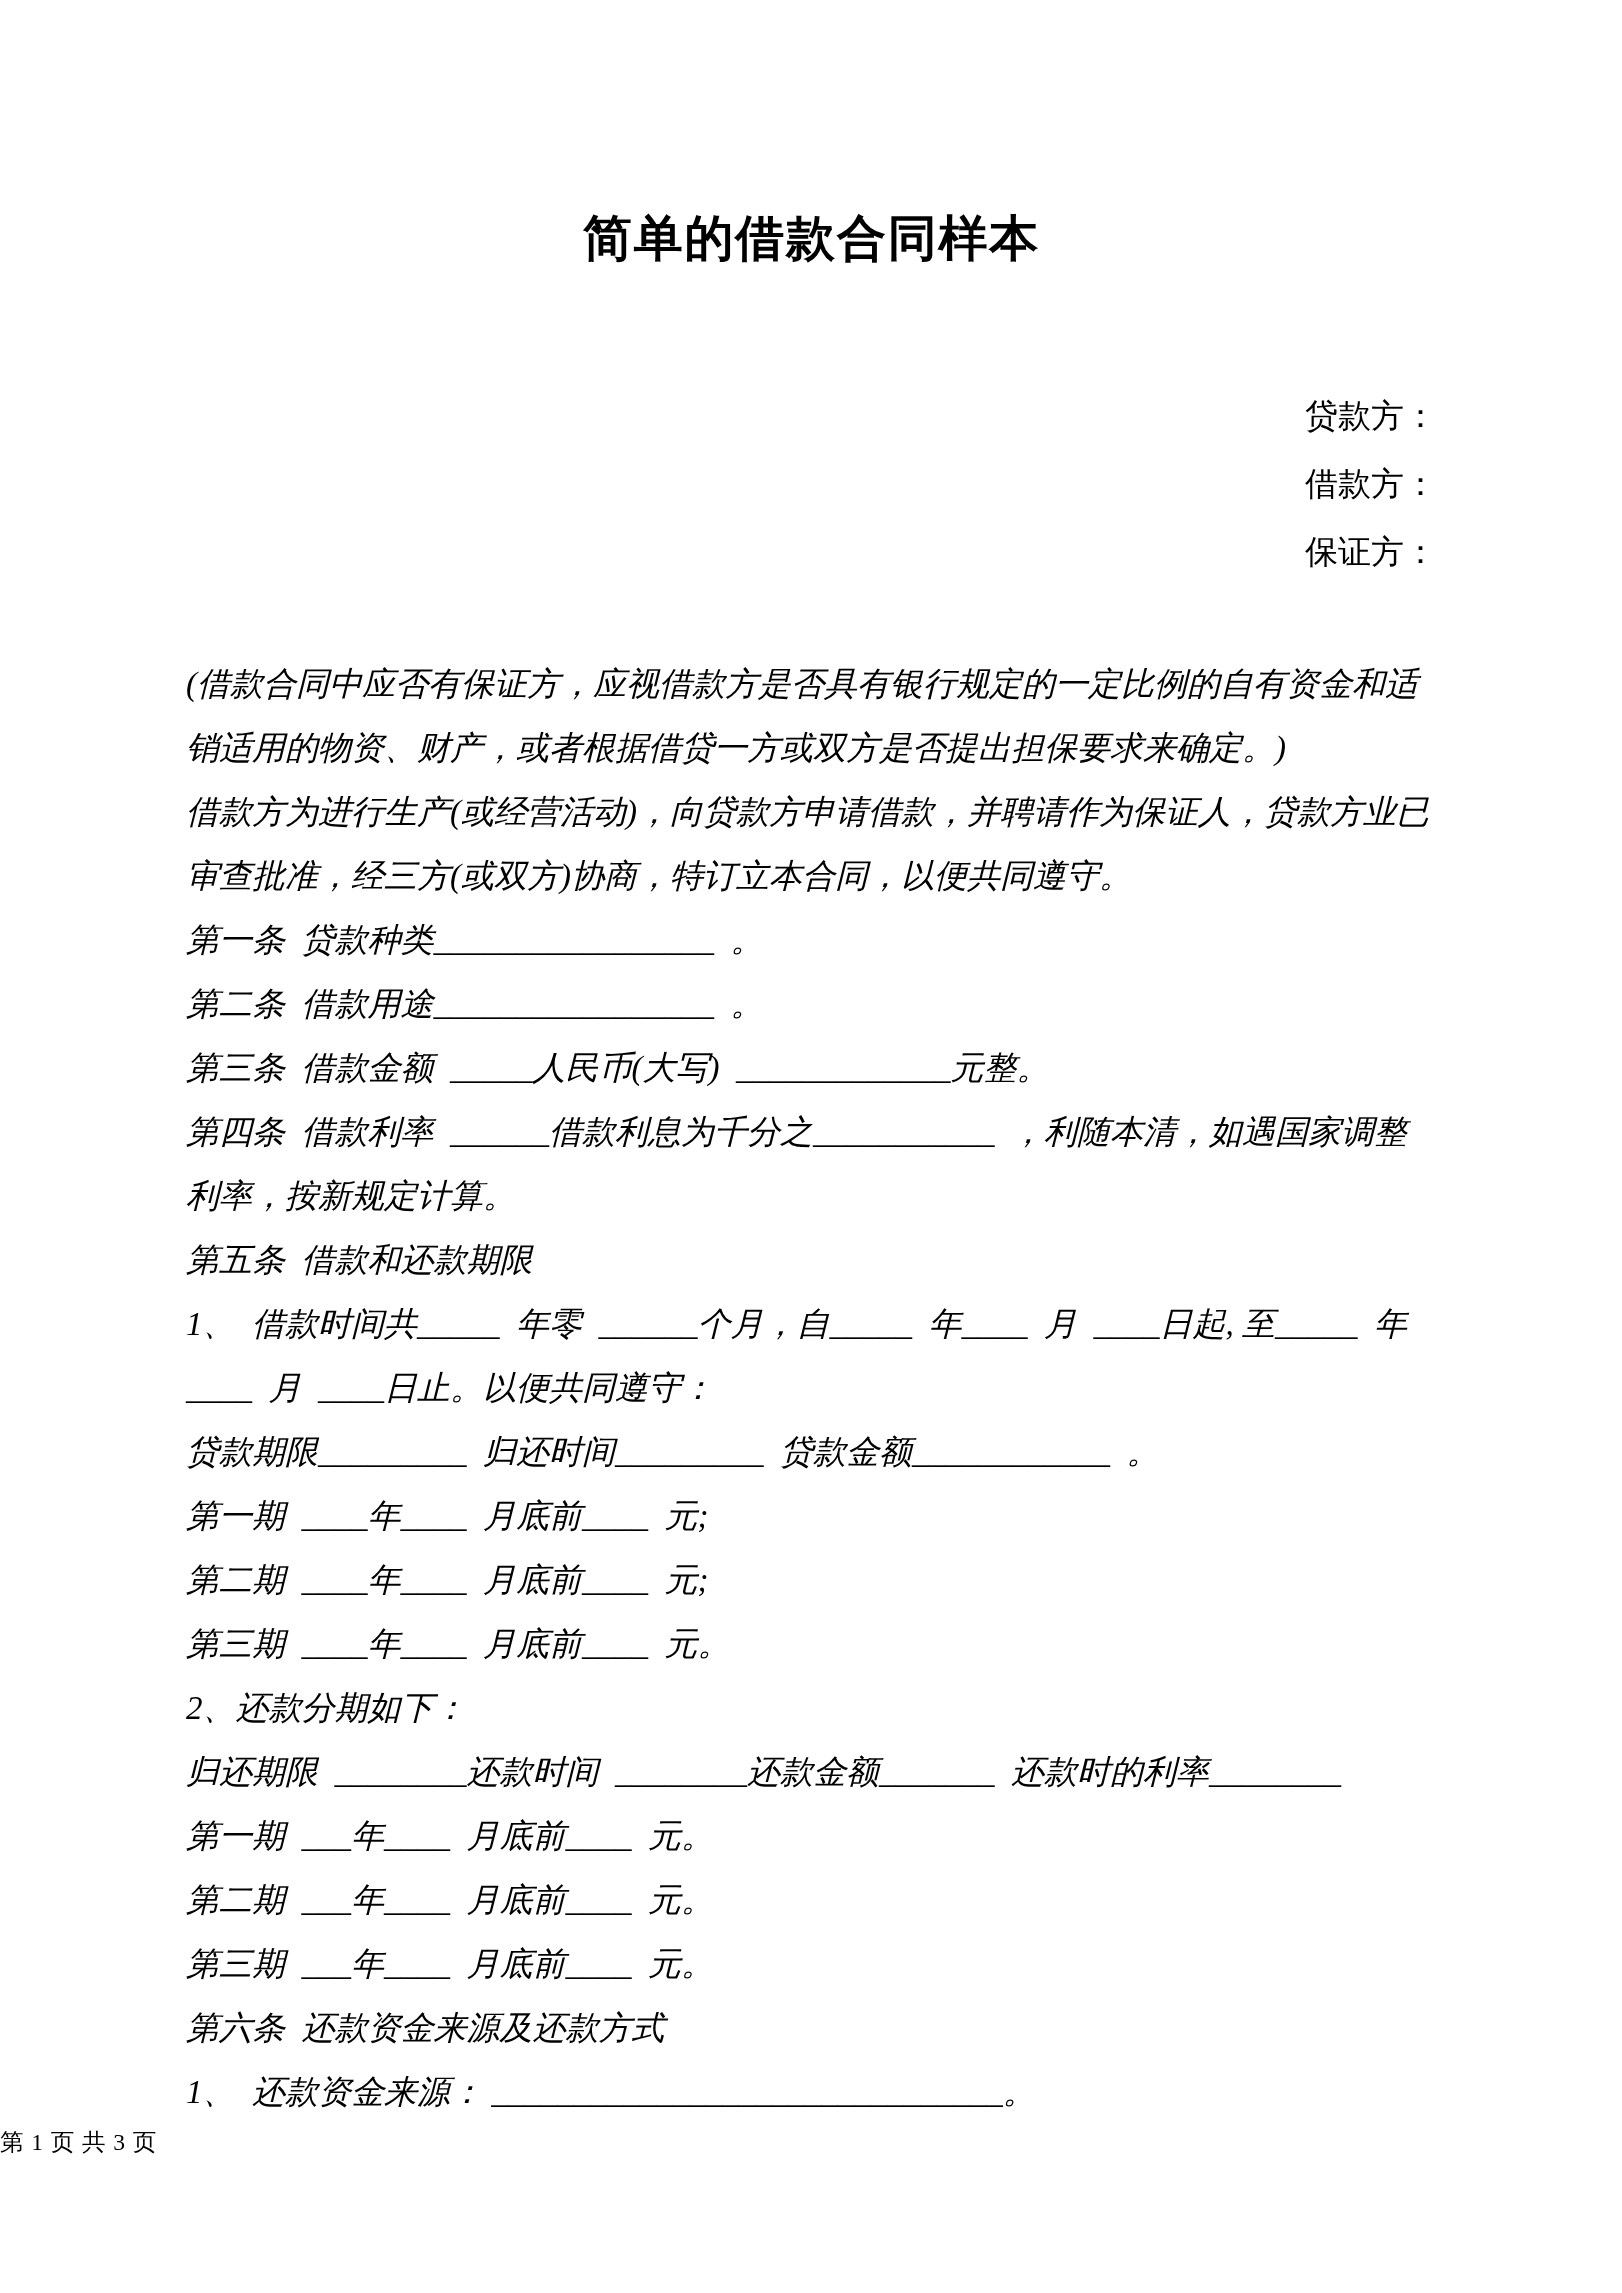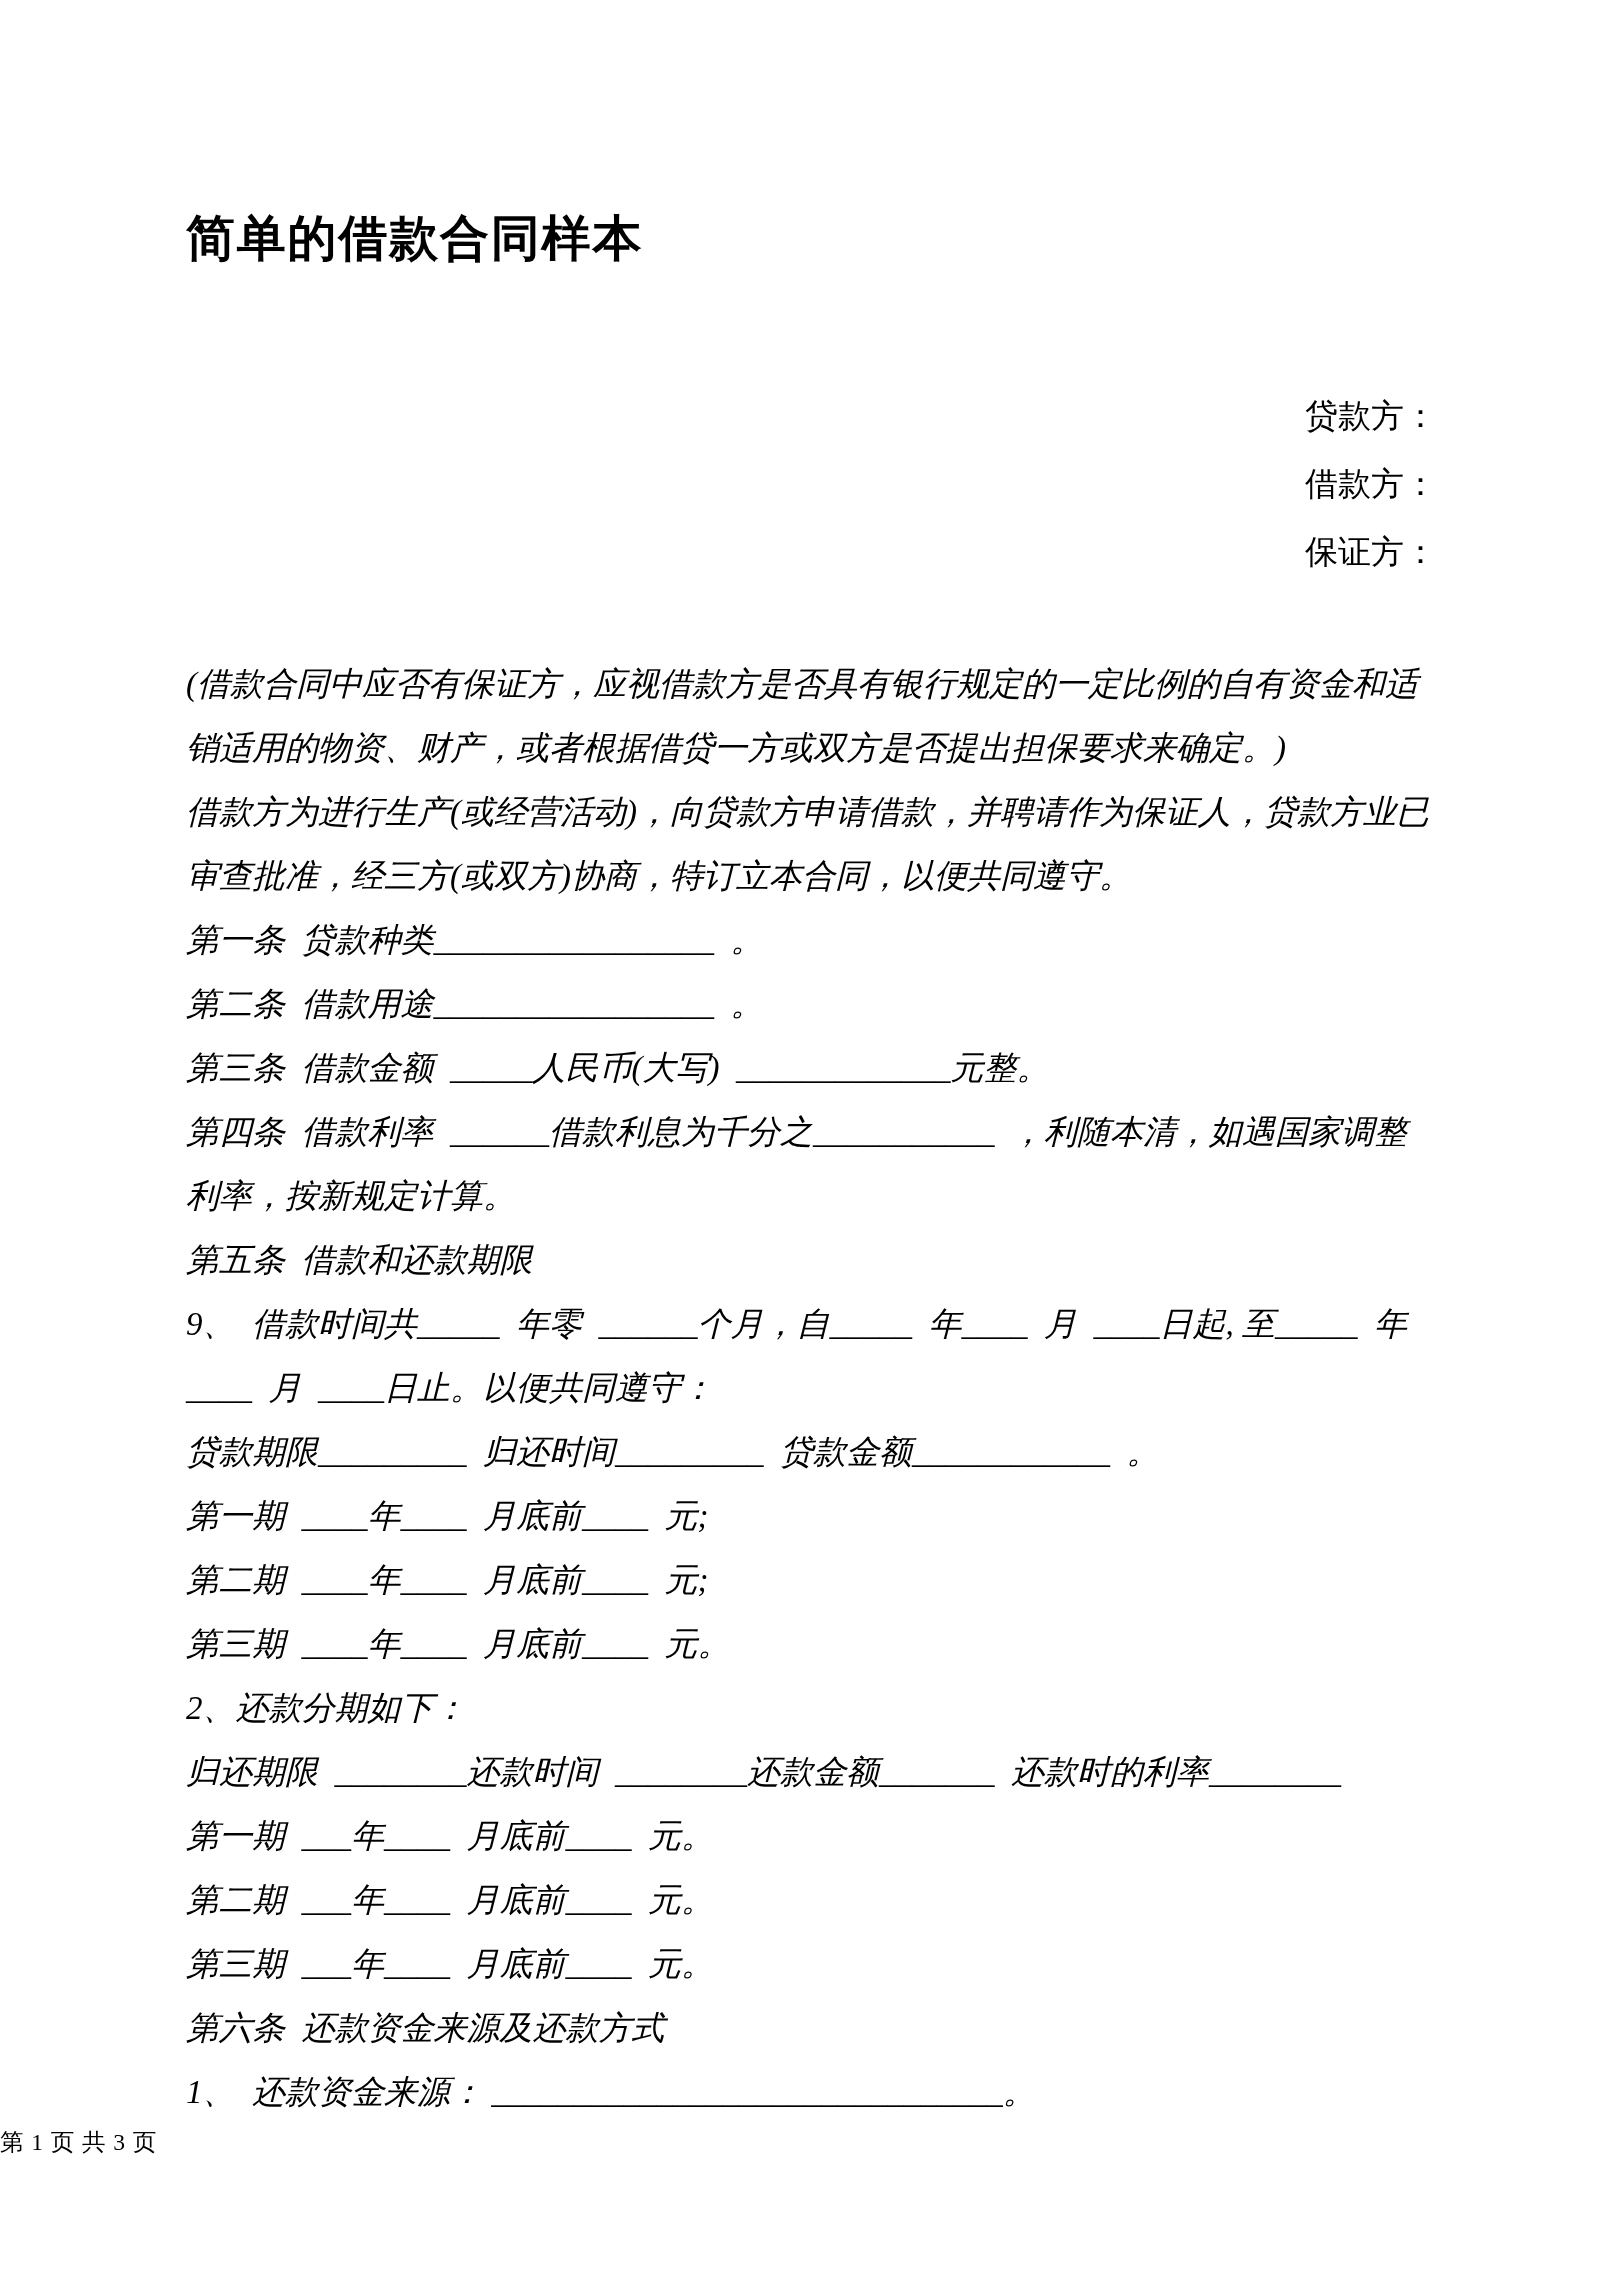--- a/index.html
+++ b/index.html
@@ -18,21 +18,21 @@
     box-sizing: border-box;
     padding: 0 186px;
     overflow: hidden;
   }
   .doc-title {
     margin: 0;
     padding-top: 211px;
     font-size: 49px;
     line-height: 55px;
     font-weight: bold;
-    text-align: left;
+    text-align: center;
     letter-spacing: 1.8px;
     white-space: pre-wrap;
   }
   .parties {
     margin-top: 116px;
   }
   .parties .party-line {
     margin: 0;
     font-size: 33px;
     line-height: 68px;
@@ -78,21 +78,21 @@
       <p class="contract-line">(借款合同中应否有保证方，应视借款方是否具有银行规定的一定比例的自有资金和适</p>
       <p class="contract-line">销适用的物资、财产，或者根据借贷一方或双方是否提出担保要求来确定。)</p>
       <p class="contract-line">借款方为进行生产(或经营活动)，向贷款方申请借款，并聘请作为保证人，贷款方业已</p>
       <p class="contract-line">审查批准，经三方(或双方)协商，特订立本合同，以便共同遵守。</p>
       <p class="contract-line">第一条  贷款种类_________________  。</p>
       <p class="contract-line">第二条  借款用途_________________  。</p>
       <p class="contract-line">第三条  借款金额  _____人民币(大写)  _____________元整。</p>
       <p class="contract-line">第四条  借款利率  ______借款利息为千分之___________  ，利随本清，如遇国家调整</p>
       <p class="contract-line">利率，按新规定计算。</p>
       <p class="contract-line">第五条  借款和还款期限</p>
-      <p class="contract-line">9、  借款时间共_____  年零  ______个月，自_____  年____  月  ____日起, 至_____  年</p>
+      <p class="contract-line">1、  借款时间共_____  年零  ______个月，自_____  年____  月  ____日起, 至_____  年</p>
       <p class="contract-line">____  月  ____日止。以便共同遵守：</p>
       <p class="contract-line">贷款期限_________  归还时间_________  贷款金额____________  。</p>
       <p class="contract-line">第一期  ____年____  月底前____  元;</p>
       <p class="contract-line">第二期  ____年____  月底前____  元;</p>
       <p class="contract-line">第三期  ____年____  月底前____  元。</p>
       <p class="contract-line">2、还款分期如下：</p>
       <p class="contract-line">归还期限  ________还款时间  ________还款金额_______  还款时的利率________</p>
       <p class="contract-line">第一期  ___年____  月底前____  元。</p>
       <p class="contract-line">第二期  ___年____  月底前____  元。</p>
       <p class="contract-line">第三期  ___年____  月底前____  元。</p>

